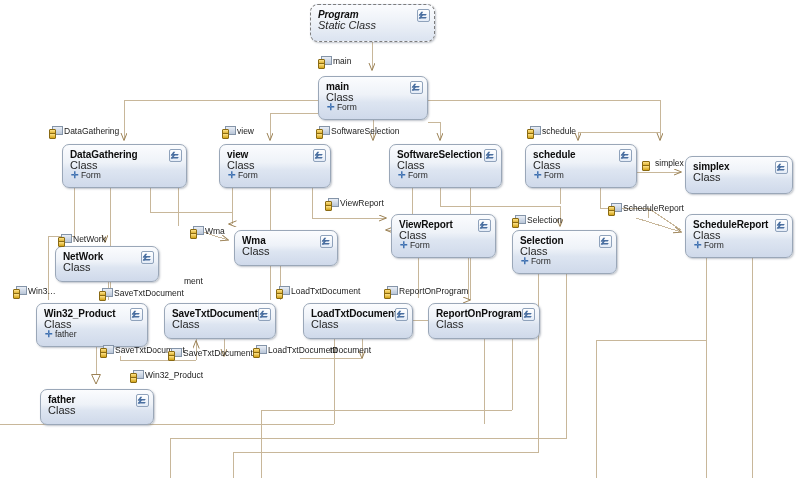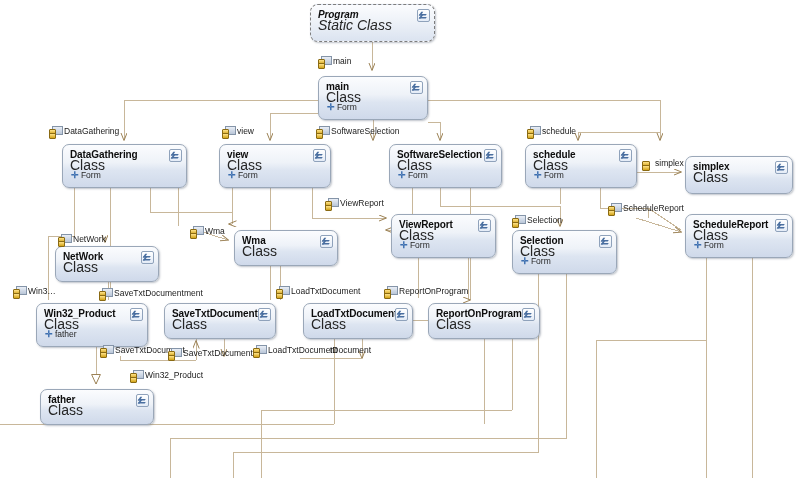--- a/index.html
+++ b/index.html
@@ -41,21 +41,21 @@
   }
   .cls .nm {
     font-size: 10px;
     font-weight: bold;
     color: #0d0d0d;
     line-height: 11px;
     white-space: nowrap;
     letter-spacing: -0.1px;
   }
   .cls .kind {
-    font-size: 14px;
+    font-size: 11px;
     color: #262626;
     line-height: 10px;
     white-space: nowrap;
   }
   .cls .memb {
     font-size: 8.5px;
     color: #262626;
     line-height: 10px;
     white-space: nowrap;
     padding-left: 1px;
@@ -417,21 +417,21 @@
         <span class="txt">Win3…</span>
       </div>
       <div class="lbl" style="left: 99px; top: 288px;">
         <span class="assoc-icon">
           <span class="card"></span>
           <span class="k1"></span>
           <span class="k2"></span>
         </span>
         <span class="txt">SaveTxtDocument</span>
       </div>
-      <div class="lbl" style="left: 184px; top: 288px;">
+      <div class="lbl" style="left: 184px; top: 276px;">
         <span class="txt">ment</span>
       </div>
       <div class="lbl" style="left: 276px; top: 286px;">
         <span class="assoc-icon">
           <span class="card"></span>
           <span class="k1"></span>
           <span class="k2"></span>
         </span>
         <span class="txt">LoadTxtDocument</span>
       </div>

